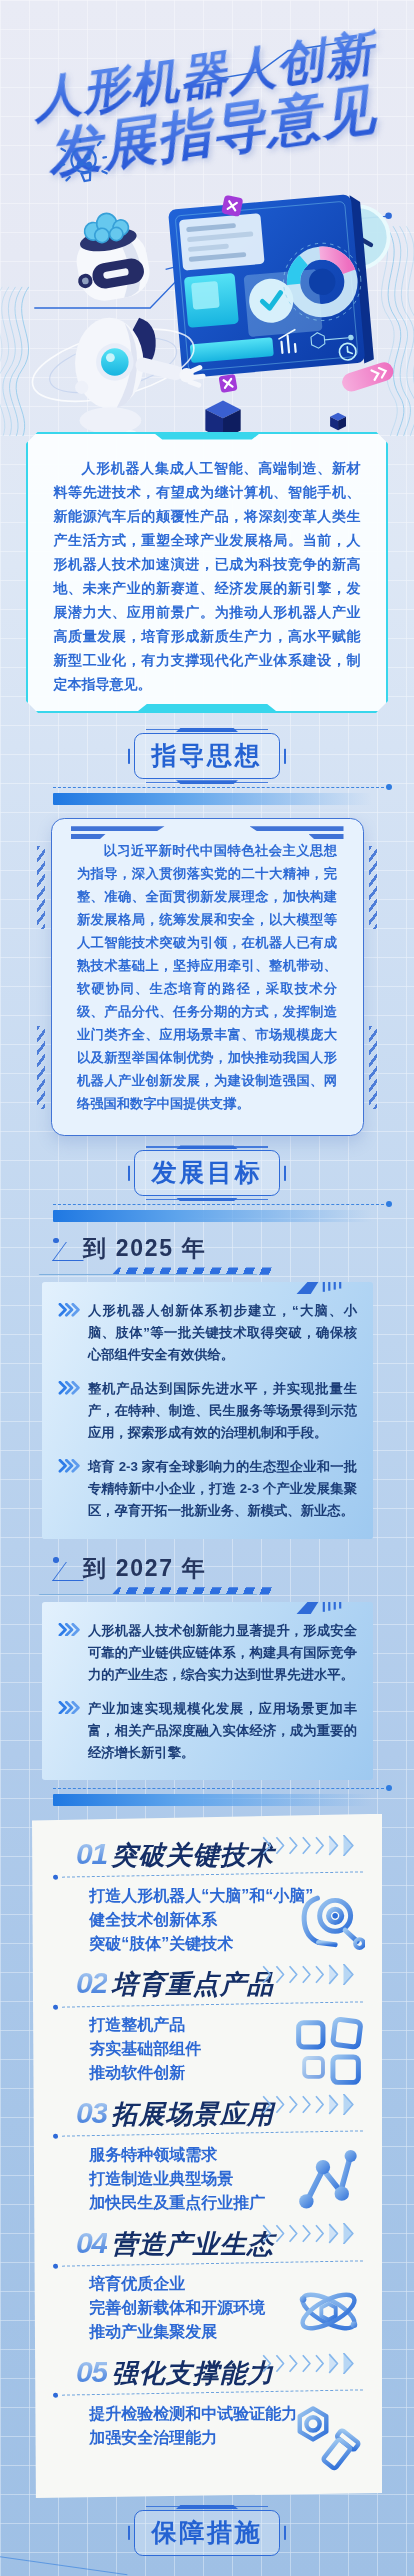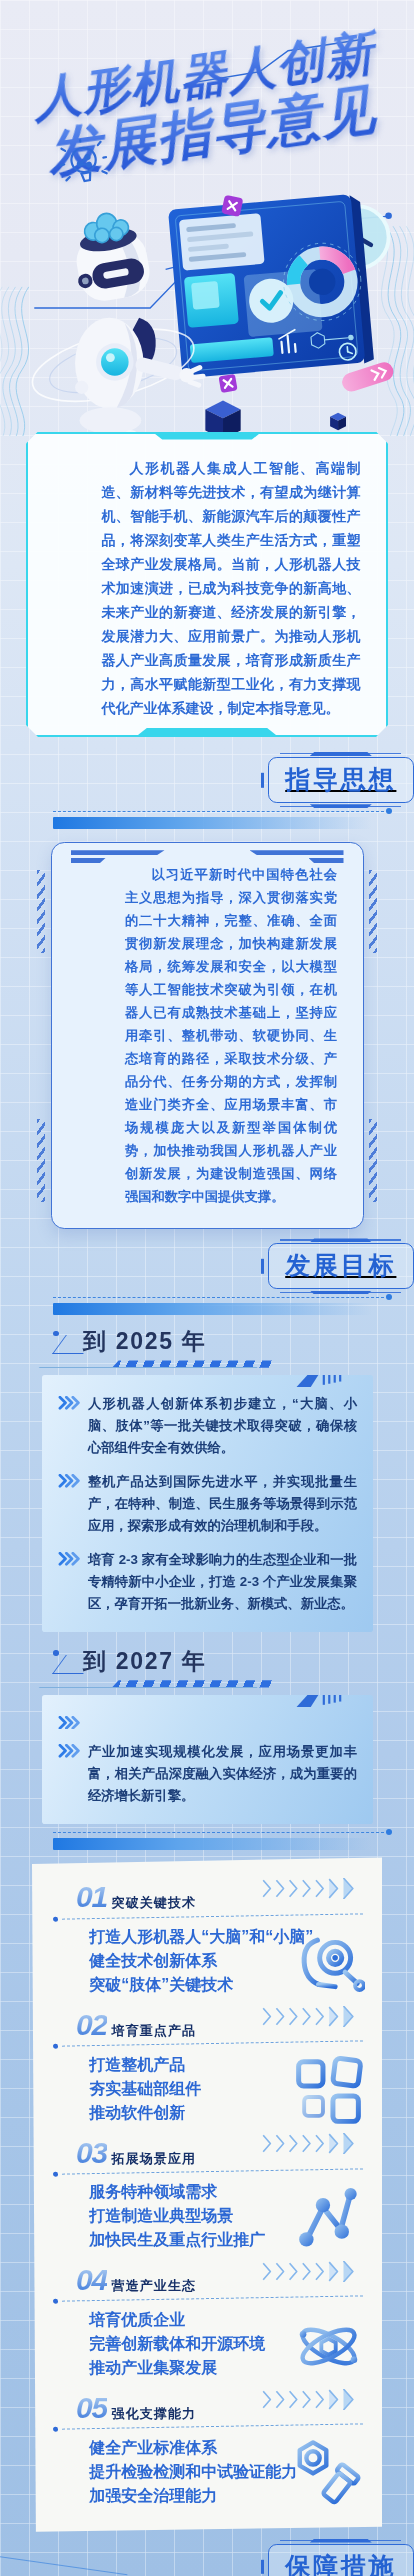--- a/index.html
+++ b/index.html
@@ -49,25 +49,25 @@
     width:105px;height:6px;background:#38d6ec;
     clip-path:polygon(0 0,100% 0,calc(100% - 7.7px) 100%,7.7px 100%);
   }
   .panel-cyan::after{
     content:"";position:absolute;bottom:0;left:50%;transform:translateX(-50%);
     width:138px;height:7.2px;background:#38d6ec;
     clip-path:polygon(8.8px 0,calc(100% - 8.8px) 0,100% 100%,0 100%);
   }
   .body-text{
     font-size:14px;line-height:24px;color:#2e6bd5;font-weight:bold;
-    text-indent:2em;text-align:justify;margin-left:48px;
-  }
-
-  
-  .badge-wrap{display:flex;justify-content:flex-end;text-decoration:underline;}
+    text-indent:2em;text-align:justify;
+  }
+
+  
+  .badge-wrap{display:flex;justify-content:center;}
   .badge{
     position:relative;border:1.7px solid #2f6bd8;border-radius:8.8px;
     padding:5px 16.6px 6px;font-size:25px;font-weight:bold;color:#2462d2;letter-spacing:2.8px;
     background:rgba(235,243,252,.35);
   }
   .badge-notch-t,.badge-notch-b{
     position:absolute;left:50%;transform:translateX(-50%);
     width:62px;height:3.9px;background:#2f6bd8;
   }
   .badge-notch-t{top:-6px;clip-path:polygon(4.4px 0,calc(100% - 4.4px) 0,100% 100%,0 100%);}
@@ -133,21 +133,21 @@
     clip-path:polygon(0 6.6px,100% 0,100% calc(100% - 5px),3.9px 100%);
     padding:23px 0 13.3px;
   }
   .task{position:relative;padding:0 19px 7.7px 44px;}
   .task-head{display:flex;align-items:baseline;gap:4.4px;position:relative;}
   .t-num{
     font-size:30px;font-weight:bold;font-style:italic;letter-spacing:-1.1px;
     background:linear-gradient(180deg,#bcd8f5 0%,#3a77da 92%);
     -webkit-background-clip:text;background-clip:text;color:transparent;
   }
-  .t-title{font-size:13px;font-weight:bold;color:#152f67;letter-spacing:1.1px;}
+  .t-title{font-size:26px;font-weight:bold;color:#152f67;letter-spacing:1.1px;font-style:italic;}
   .t-chevrons{position:absolute;right:3.3px;top:-2.2px;}
   .t-line{margin:1.1px 0 8.8px -14.4px;border-top:1.1px dashed #6ea3de;position:relative;transform:rotate(-1deg);}
   .t-line::before{content:"";position:absolute;left:-8.8px;top:-2.8px;width:5px;height:5px;background:#2f6bd8;border-radius:50%;}
   .t-points{position:relative;padding:0 88px 2.2px 13.3px;min-height:75px;}
   .t-point{font-size:16px;font-weight:bold;color:#2c68d4;line-height:24px;white-space:nowrap;}
   .t-icon{position:absolute;right:-2.2px;top:2.2px;width:73px;height:73px;}
   .bottom-line{position:absolute;left:-5.5px;bottom:10px;width:133px;height:1.1px;background:#3f86e0;transform:rotate(8deg);opacity:.7;}
 </style>
 </head>
 <body>
@@ -449,20 +449,21 @@
         </g>
     </svg>
     <div class="bullet">
       <svg class="b-ico" width="25.4" height="16.6" viewBox="0 0 46 30">
         <g fill="none" stroke="#2e7ce8" stroke-width="6" stroke-linecap="round" stroke-linejoin="round">
           <path d="M4 3 l12 12 l-12 12"></path>
             <path d="M18 3 l12 12 l-12 12" opacity=".85"></path>
             <path d="M32 3 l12 12 l-12 12" opacity=".7"></path>
         </g>
       </svg>
+      <div class="b-text">人形机器人技术创新能力显著提升，形成安全可靠的产业链供应链体系，构建具有国际竞争力的产业生态，综合实力达到世界先进水平。</div>
     </div>
     <div class="bullet">
       <svg class="b-ico" width="25.4" height="16.6" viewBox="0 0 46 30">
         <g fill="none" stroke="#2e7ce8" stroke-width="6" stroke-linecap="round" stroke-linejoin="round">
           <path d="M4 3 l12 12 l-12 12"></path>
             <path d="M18 3 l12 12 l-12 12" opacity=".85"></path>
             <path d="M32 3 l12 12 l-12 12" opacity=".7"></path>
         </g>
       </svg>
       <div class="b-text">产业加速实现规模化发展，应用场景更加丰富，相关产品深度融入实体经济，成为重要的经济增长新引擎。</div>
@@ -648,21 +649,20 @@
               <path d="M52 4 l13 15 l-13 15"></path>
             <path d="M76 4 l13 15 l-13 15"></path>
               <path d="M100 4 l13 15 l-13 15"></path>
             <path d="M124 2 l15 17 l-15 17" fill="#cfe3f7"></path>
               <path d="M150 0 l17 19 l-17 19" fill="#b8d7f4"></path>
           </g>
         </svg>
       </div>
       <div class="t-line"></div>
       <div class="t-points">
-        <div class="t-point">健全产业标准体系</div>
         <div class="t-point">提升检验检测和中试验证能力</div>
         <div class="t-point">加强安全治理能力</div>
         <svg class="t-icon" viewBox="0 0 132 132">
           <defs>
               <linearGradient id="gIc5" x1="0" y1="0" x2="1" y2="1">
             <stop offset="0" stop-color="#9cc6f0"></stop>
                 <stop offset="1" stop-color="#2e6fd8"></stop>
               </linearGradient>
             </defs>
           <g fill="none" stroke="url(#gIc5)" stroke-width="8" stroke-linejoin="round">

